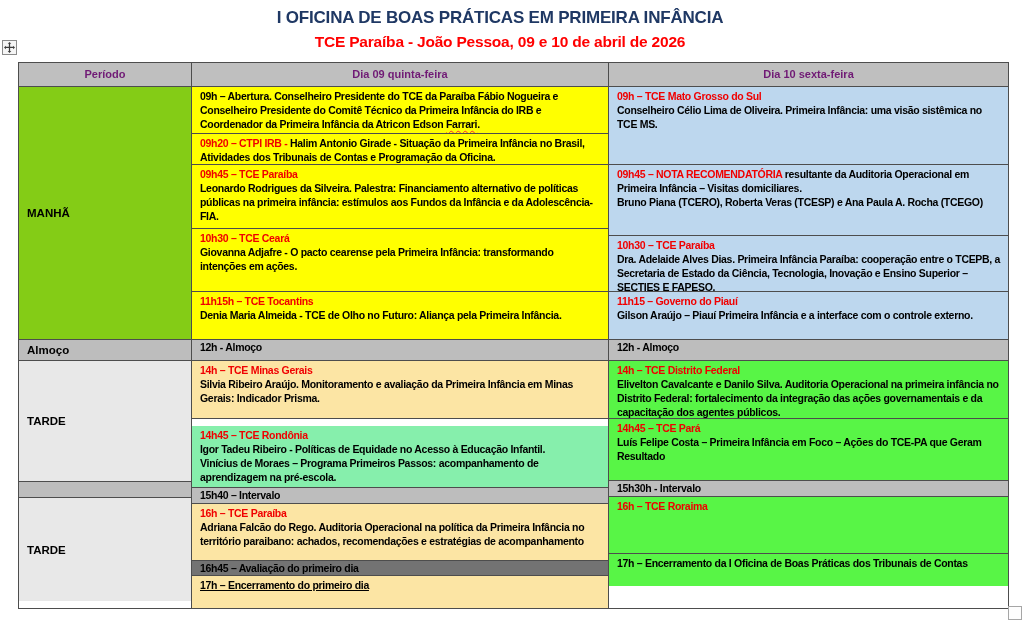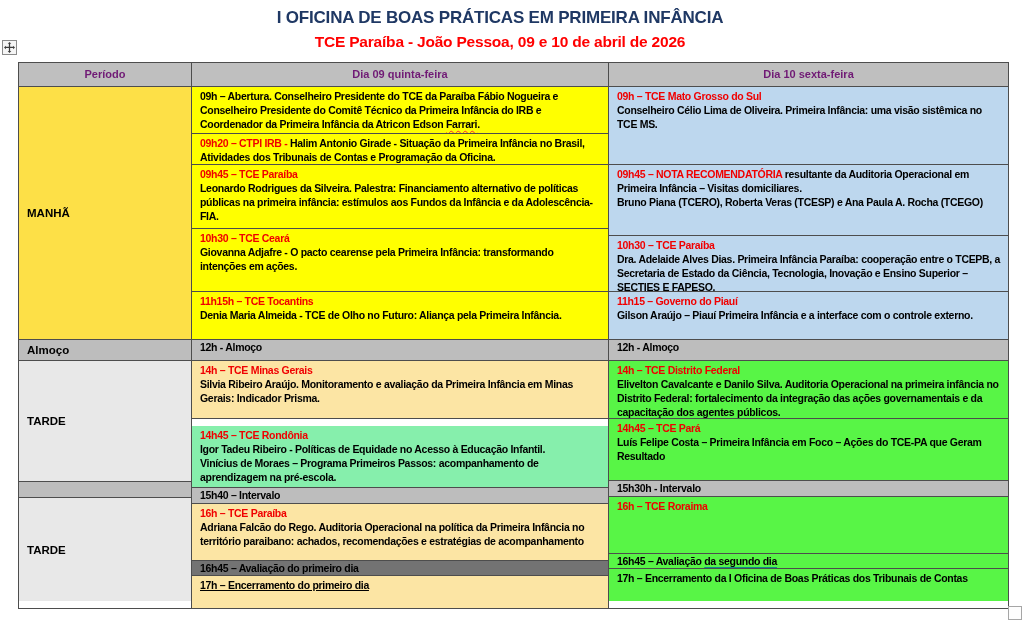--- a/index.html
+++ b/index.html
@@ -53,21 +53,21 @@
       <path d="M8 0l2.6 2.6H8.9v4.3h4.3V5.4L16 8l-2.8 2.6V8.9H8.9v4.3h1.7L8 16l-2.6-2.8h1.7V8.9H2.8v1.7L0 8l2.8-2.6v1.5h4.3V2.6H5.4z" fill="#3c3c3c"></path>
     </svg>
   </div>
 
   <div class="title">I OFICINA DE BOAS PRÁTICAS EM PRIMEIRA INFÂNCIA</div>
   <div class="subtitle">TCE Paraíba - João Pessoa, 09 e 10 de abril de 2026</div>
 
   <div class="grid">
     <div class="col" style="width: 172px;">
         <div class="hcell" style="height: 24px;">Período</div>
-        <div class="pcell" style="height: 253px; background: #fde047;">
+        <div class="pcell" style="height: 253px; background: #84cc16;">
           <span>MANHÃ</span>
         </div>
         <div class="pcell" style="height: 21px; background: rgb(189, 189, 189);">
           <span>Almoço</span>
         </div>
         <div class="pcell" style="height: 121px; background: rgb(232, 232, 232);">
           <span>TARDE</span>
         </div>
         <div class="pcell" style="height: 16px; background: rgb(189, 189, 189);">
           <span></span>
@@ -95,19 +95,18 @@
         <div class="hcell" style="height: 24px;">Dia 10 sexta-feira</div>
         <div class="cell" style="height: 78px; background: rgb(189, 215, 238);"><span class="red">09h – TCE Mato Grosso do Sul</span><br><span class="blk">Conselheiro Célio Lima de Oliveira. Primeira Infância: uma visão sistêmica no TCE MS.</span></div>
         <div class="cell" style="height: 71px; background: rgb(189, 215, 238);"><span class="red">09h45 – NOTA RECOMENDATÓRIA </span><span class="blk">resultante da Auditoria Operacional em Primeira Infância – Visitas domiciliares.</span><br><span class="blk">Bruno Piana (TCERO), Roberta Veras (TCESP) e Ana Paula A. Rocha (TCEGO)</span></div>
         <div class="cell" style="height: 56px; background: rgb(189, 215, 238);"><span class="red">10h30 – TCE Paraíba</span><br><span class="blk">Dra. Adelaide Alves Dias. Primeira Infância Paraíba: cooperação entre o TCEPB, a Secretaria de Estado da Ciência, Tecnologia, Inovação e Ensino Superior – SECTIES E FAPESQ.</span></div>
         <div class="cell" style="height: 48px; background: rgb(189, 215, 238);"><span class="red">11h15 – Governo do Piauí</span><br><span class="blk">Gilson Araújo – Piauí Primeira Infância e a interface com o controle externo.</span></div>
         <div class="cell compact" style="height: 21px; background: rgb(189, 189, 189);"><span class="blk">12h - Almoço</span></div>
         <div class="cell" style="height: 58px; background: rgb(88, 245, 70);"><span class="red">14h – TCE Distrito Federal</span><br><span class="blk">Elivelton Cavalcante e Danilo Silva. Auditoria Operacional na primeira infância no Distrito Federal: fortalecimento da integração das ações governamentais e da capacitação dos agentes públicos.</span></div>
         <div class="cell" style="height: 62px; background: rgb(88, 245, 70);"><span class="red">14h45 – TCE Pará</span><br><span class="blk">Luís Felipe Costa – Primeira Infância em Foco – Ações do TCE-PA que Geram Resultado</span></div>
         <div class="cell compact" style="height: 16px; background: rgb(189, 189, 189);"><span class="blk">15h30h - Intervalo</span></div>
         <div class="cell" style="height: 57px; background: rgb(88, 245, 70);"><span class="red">16h – TCE Roraima</span><br></div>
-        <div class="cell compact" style="height: 15px; background: rgb(88, 245, 70);"><span class="blk">16h45 – Avaliação </span><span class="blk u-grammar">da segundo dia</span></div>
         <div class="cell" style="height: 32px; background: rgb(88, 245, 70);"><span class="blk">17h – Encerramento da I Oficina de Boas Práticas dos Tribunais de Contas</span></div>
       </div>
   </div>
 
   <div class="resize-handle"></div>
 </div>
 
 </body></html>

